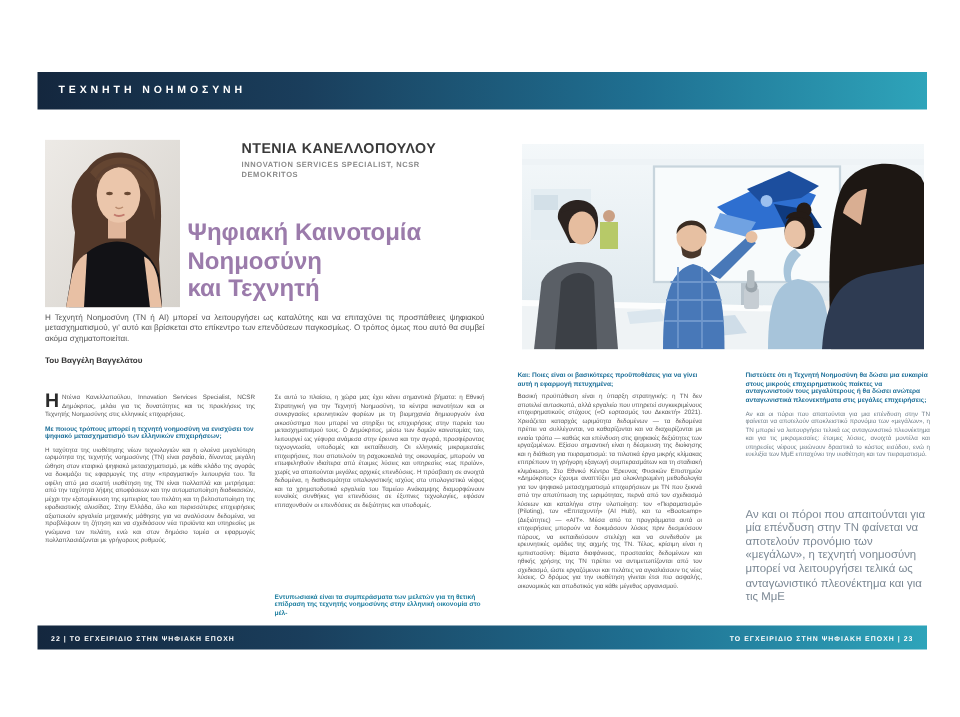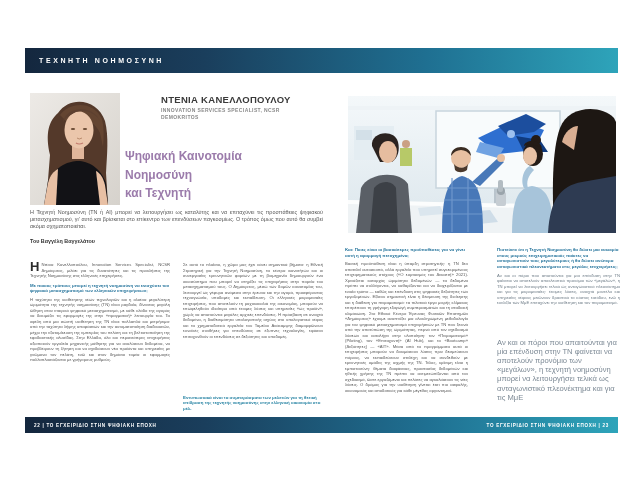--- a/index.html
+++ b/index.html
@@ -11,21 +11,21 @@
         color:#fff;display:flex;align-items:center;}
   .band-top{top:48px;height:25px;font-size:7px;font-weight:bold;letter-spacing:2.6px;padding-left:14px;box-sizing:border-box;}
   .band-bottom{top:417px;height:16px;font-size:4.6px;font-weight:bold;letter-spacing:0.7px;
                justify-content:space-between;padding:0 9px;box-sizing:border-box;}
   
   .portrait{position:absolute;left:30px;top:93px;width:90px;height:112px;overflow:hidden;}
   .who{position:absolute;left:125px;top:94px;width:197px;margin-left:36px;}
   .who .name{font-size:9.5px;font-weight:bold;color:#3a3a3a;letter-spacing:0.3px;}
   .who .role{font-size:5px;font-weight:bold;color:#8a8a8a;letter-spacing:0.4px;margin-top:1.5px;}
   .title{position:absolute;left:125px;top:147px;width:197px;color:#9b7bab;
-         font-size:12px;line-height:18.5px;font-weight:bold;}
+         font-size:16px;line-height:18.5px;font-weight:bold;}
   .lede{position:absolute;left:30px;top:209px;width:293px;font-size:5.4px;line-height:7px;color:#555;text-align:justify;margin:0;}
   .byline{position:absolute;left:30px;top:238px;width:293px;font-size:5.4px;font-weight:bold;color:#333;margin:0;}
   
   .cols{position:absolute;display:flex;}
   .cols-left{left:30px;top:262px;width:293px;height:152px;gap:13px;}
   .cols-right{left:345px;top:247px;width:275px;height:167px;gap:29px;justify-content:flex-end;}
   .col{width:140px;height:100%;overflow:hidden;position:relative;}
   .cols-right .col{width:131px;}
   .body{font-size:4.2px;line-height:5.5px;text-align:justify;color:#585858;margin:0 0 4px 0;}
   .body.light{color:#6f7d88;}

